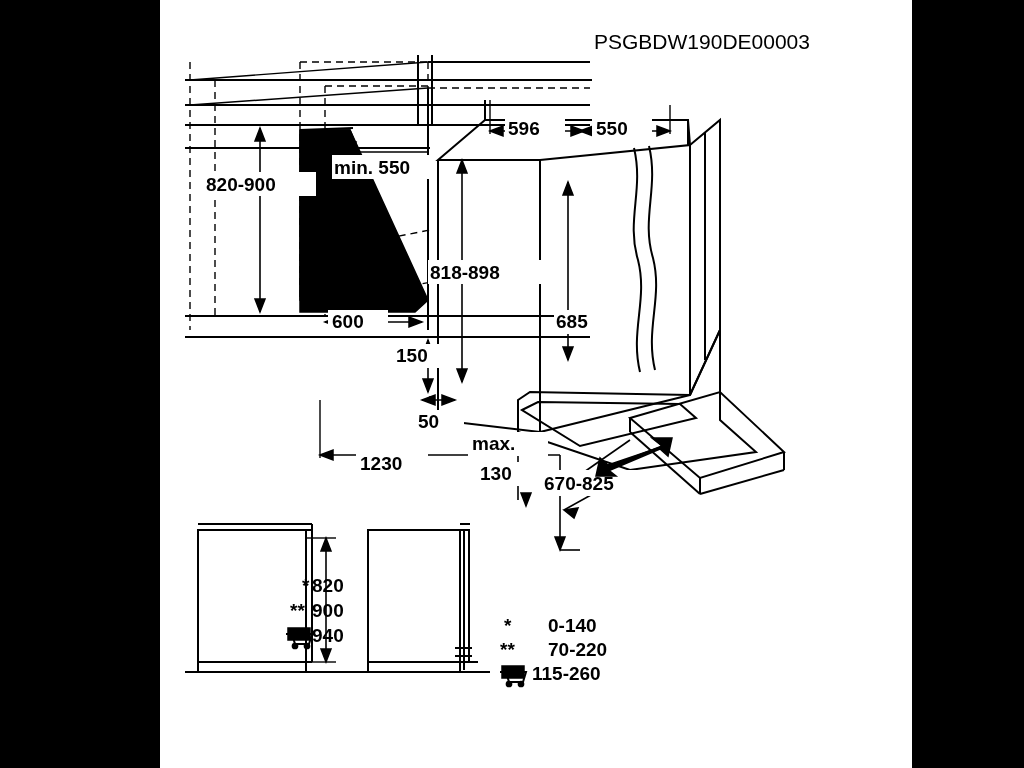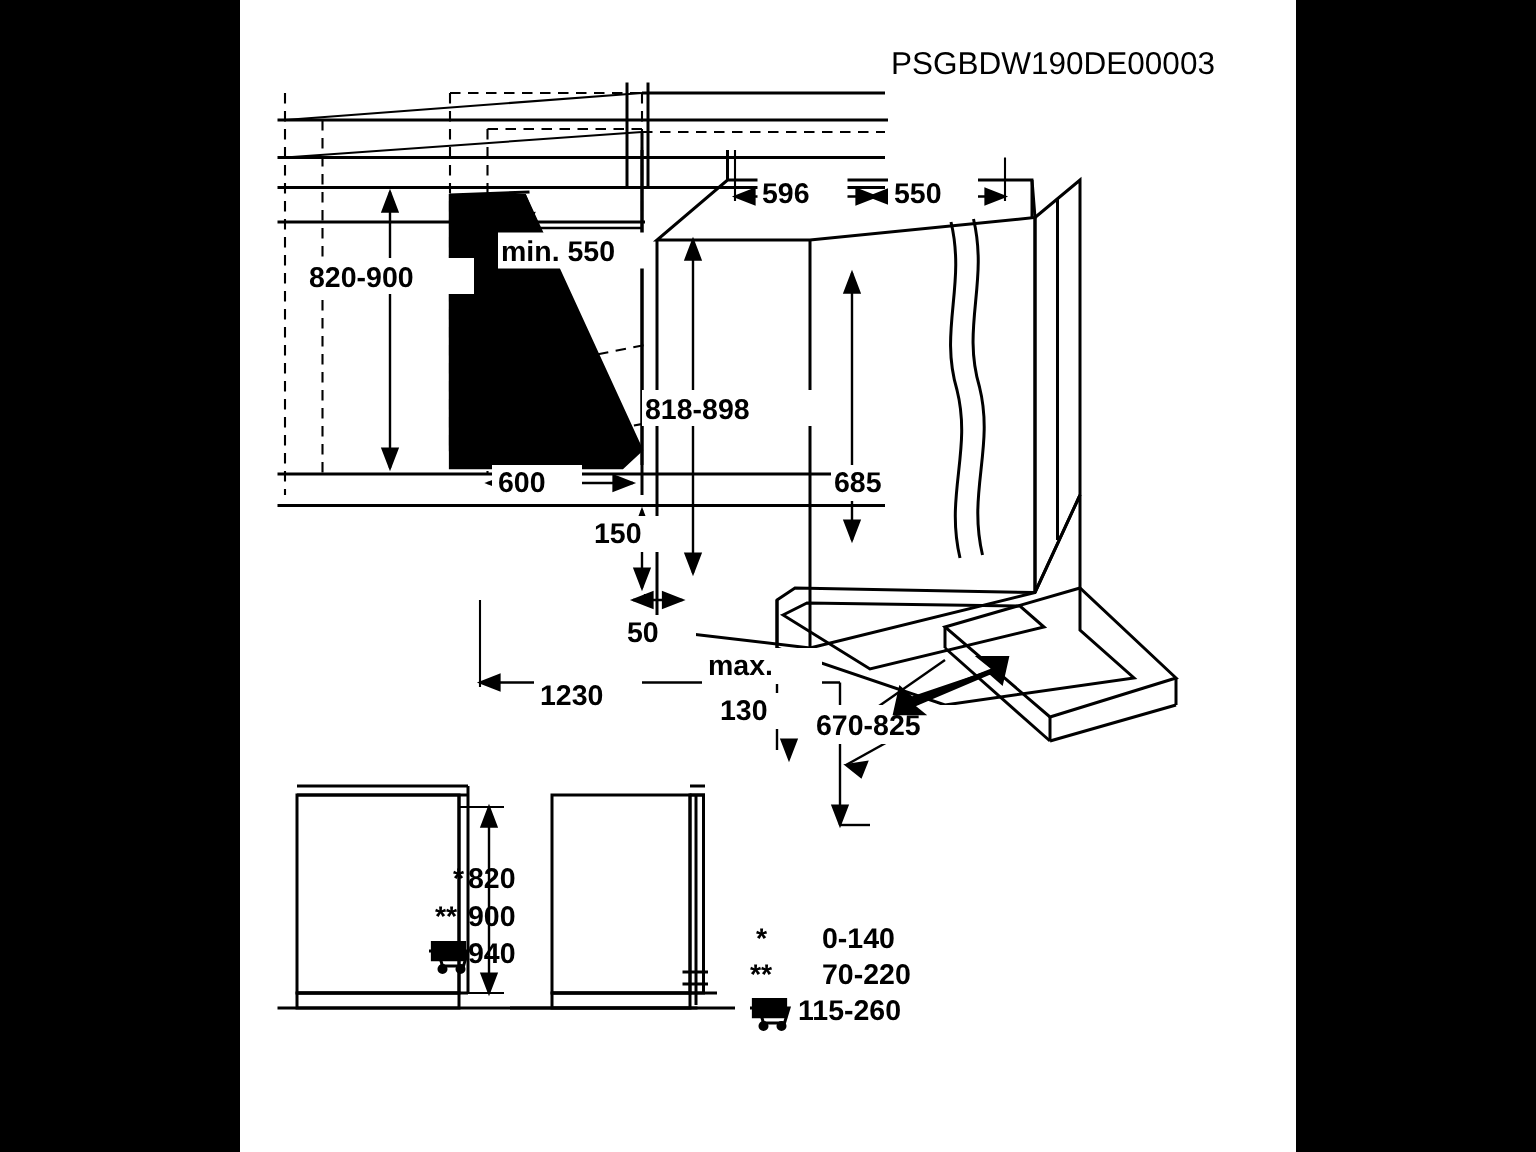--- a/index.html
+++ b/index.html
@@ -17,20 +17,21 @@
     height: 768px;
     background: #000;
   }
   #sheet {
     position: absolute;
     left: 160px;
     top: 0px;
     width: 704px;
     height: 768px;
     background: #ffffff;
+    padding-left: 48px;
   }
   #svgwrap {
     position: absolute;
     inset: 0;
   }
   svg { display: block; }
   .ln { stroke: #000; stroke-width: 2; fill: none; stroke-linecap: butt; }
   .lnthin { stroke: #000; stroke-width: 1.4; fill: none; }
   .dash { stroke: #000; stroke-width: 1.4; fill: none; stroke-dasharray: 7 5; }
   .dim { stroke: #000; stroke-width: 1.6; fill: none; }

